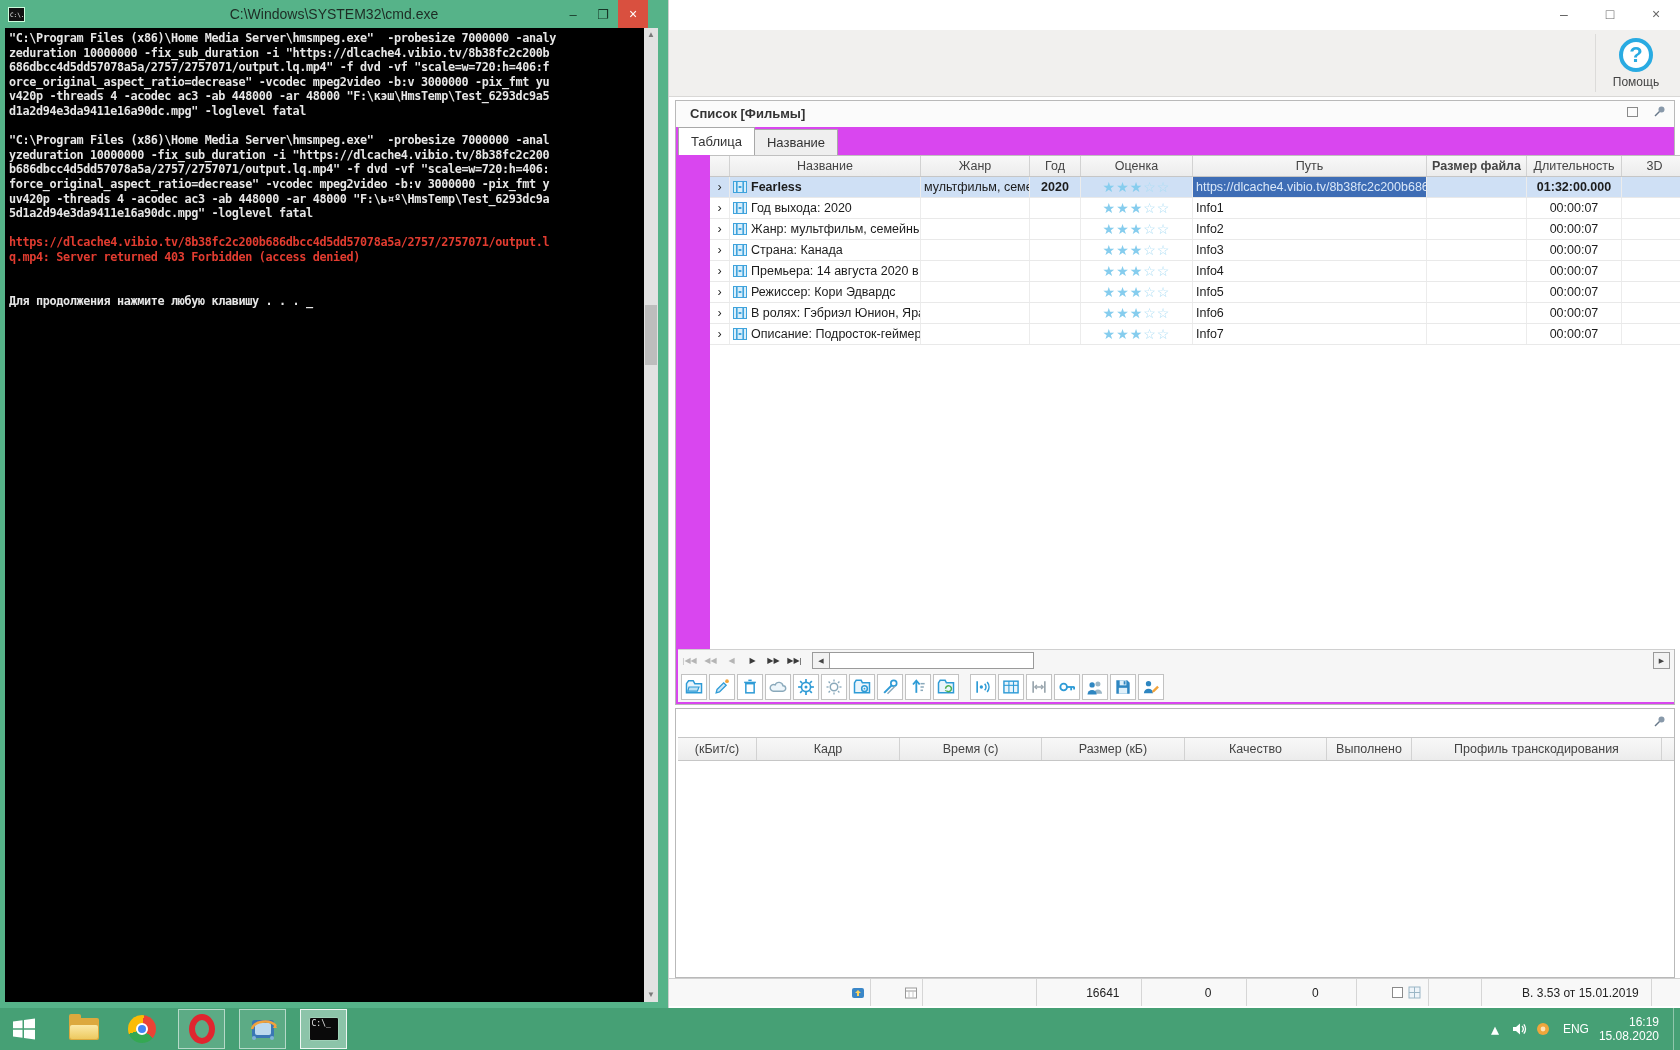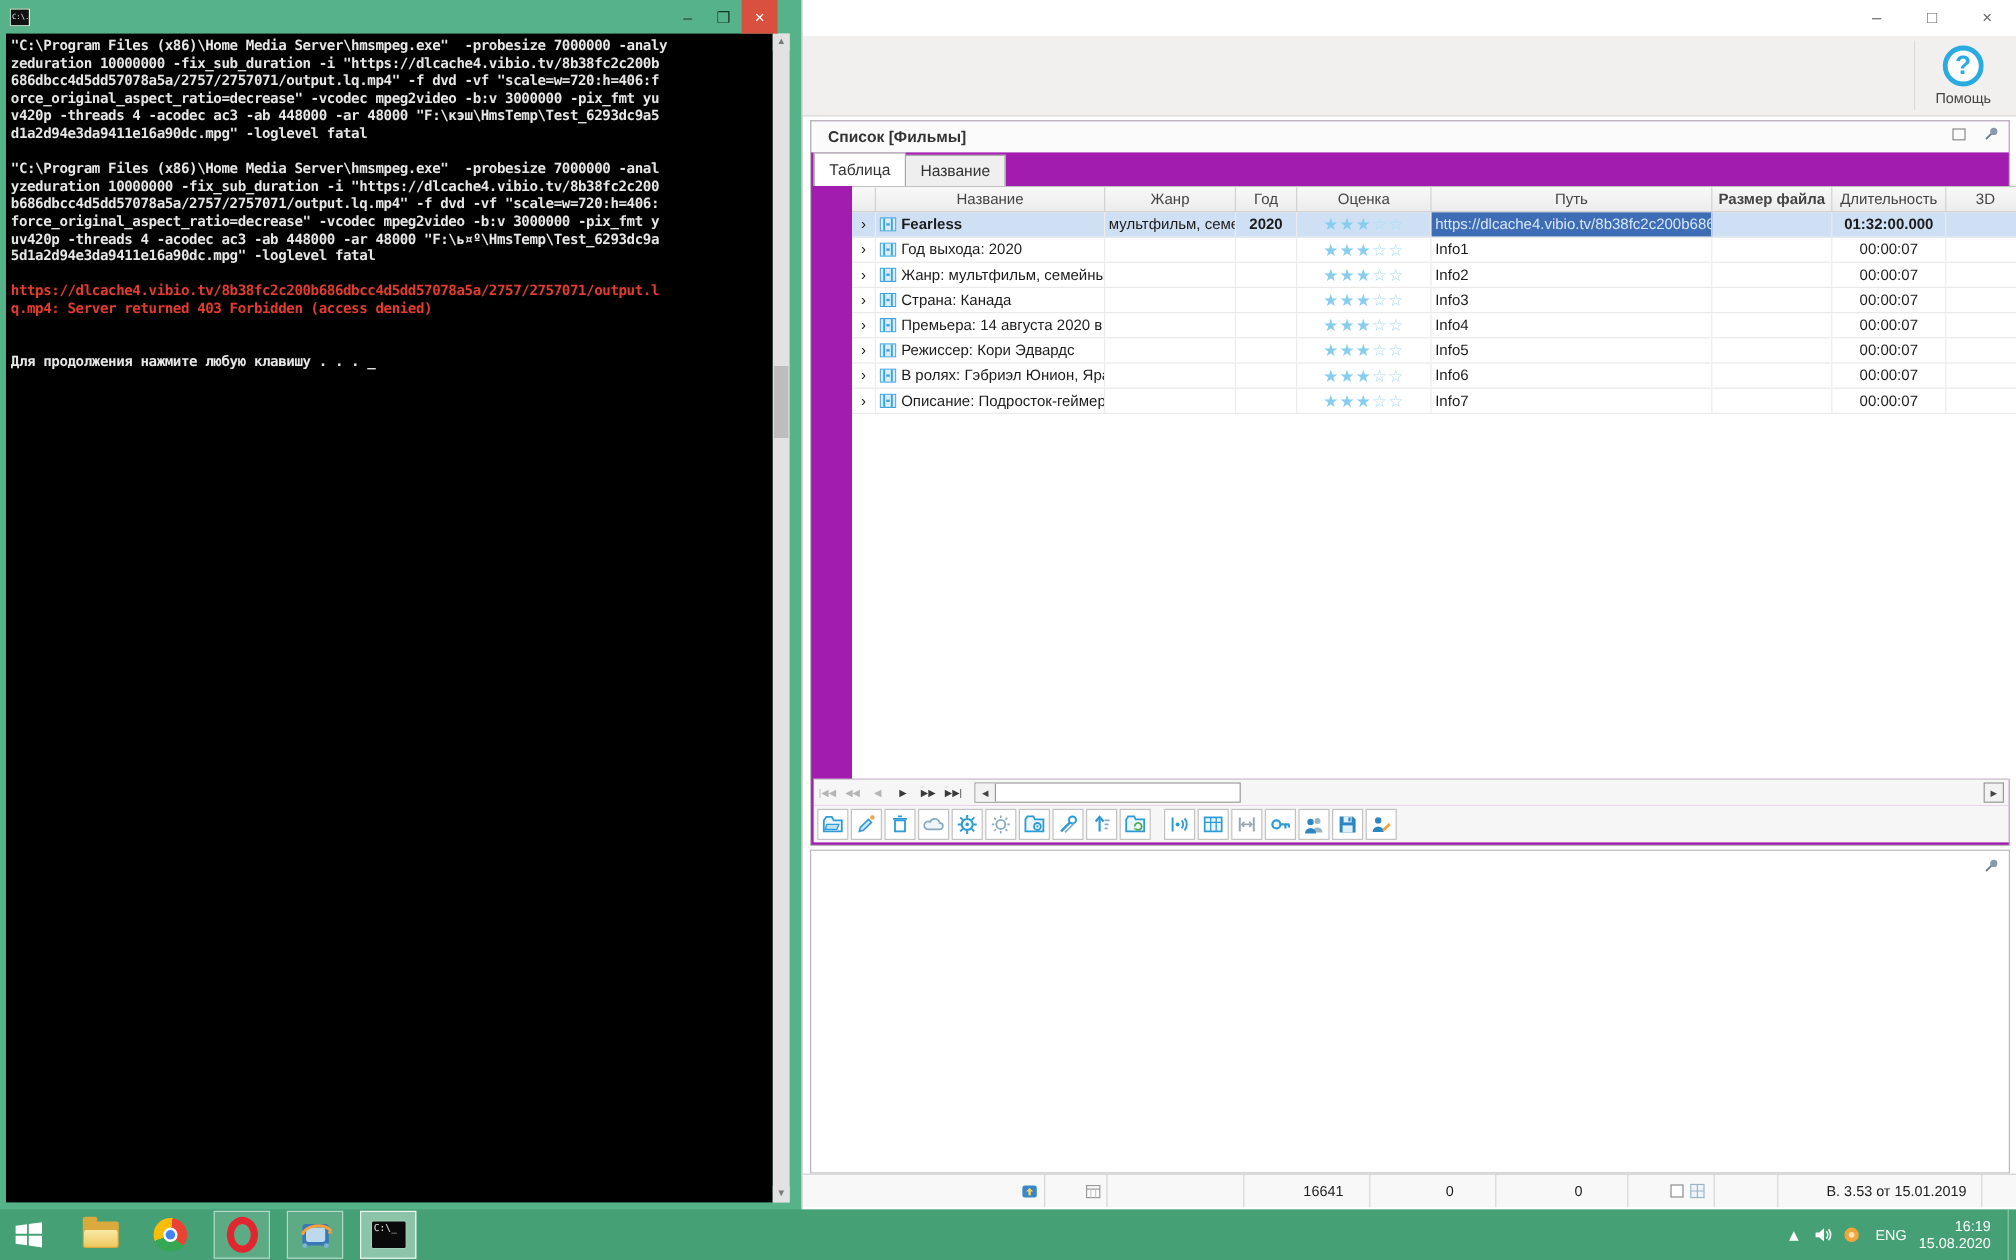--- a/index.html
+++ b/index.html
@@ -38,21 +38,21 @@
   .app-toolbar{position:absolute;left:0;top:30px;right:0;height:67px;background:#f1f0ee;
     border-bottom:1px solid #d9d8d6;}
   .help-sep{position:absolute;right:84px;top:4px;bottom:4px;width:1px;background:#dcdbd9;}
   .help-btn{position:absolute;right:10px;top:3px;width:68px;height:60px;display:flex;
     flex-direction:column;align-items:center;justify-content:center;}
   .help-circle{width:34px;height:34px;border:4px solid #29abe2;border-radius:50%;background:#fff;
     color:#29abe2;font-weight:bold;font-size:22px;display:flex;align-items:center;justify-content:center;}
   .help-label{font-size:12px;color:#444;margin-top:3px;}
 
   
-  .panel1{position:absolute;left:6px;top:100px;width:1000px;height:605px;background:#a21caf;
+  .panel1{position:absolute;left:6px;top:100px;width:1000px;height:605px;background:#d946ef;
     border:1px solid #b9b9b9;}
   .p1-cap{position:absolute;left:0;top:0;right:0;height:26px;background:#fbfbfb;}
   .p1-cap-title{position:absolute;left:14px;top:5px;font-size:13px;font-weight:bold;color:#333;}
   .p1-cap-icons{position:absolute;right:8px;top:4px;display:flex;gap:14px;align-items:center;}
   .cap-box{width:11px;height:10px;border:1px solid #8a8a8a;}
   .tabs{position:absolute;left:2px;top:26px;height:28px;display:flex;align-items:flex-end;}
   .tab{height:26px;padding:0 12px;font-size:13px;color:#333;display:flex;align-items:center;
     background:#efefef;border:1px solid #a8a8a8;border-bottom:none;margin-right:-1px;}
   .tab.active{background:#fff;height:28px;z-index:2;}
   .grid{position:absolute;left:2px;top:54px;width:996px;bottom:55px;background:#fff;
@@ -136,20 +136,21 @@
   .tray-lang{color:#fff;font-size:12px;margin:0 10px 0 8px;}
   .tray-clock{color:#fff;font-size:12px;text-align:right;line-height:14px;margin-right:14px;}
   .peek{width:7px;height:42px;border-left:1px solid rgba(255,255,255,.4);}
 </style>
 </head>
 <body>
 
 <div class="cmd-win">
   <div class="cmd-title">
     <div class="cmd-title-icon">C:\.</div>
+    <div class="cmd-title-text">C:\Windows\SYSTEM32\cmd.exe</div>
     <div class="cmd-btns">
       <div class="cmd-btn">–</div>
       <div class="cmd-btn">❐</div>
       <div class="cmd-btn close">×</div>
     </div>
   </div>
   <div class="cmd-body">
     <pre class="gap1">"C:\Program Files (x86)\Home Media Server\hmsmpeg.exe"  -probesize 7000000 -analy
 zeduration 10000000 -fix_sub_duration -i "https://dlcache4.vibio.tv/8b38fc2c200b
 686dbcc4d5dd57078a5a/2757/2757071/output.lq.mp4" -f dvd -vf "scale=w=720:h=406:f
@@ -564,20 +565,29 @@
 
   <div class="panel2">
     <div class="p2-cap">
       <div class="p1-cap-icons" style="top:6px;">
         <svg width="14" height="14" viewBox="0 0 14 14">
           <line x1="3" y1="11" x2="8" y2="6" stroke="#667788" stroke-width="1.5"></line>
           <circle cx="9.5" cy="4.5" r="3" fill="#8899aa"></circle>
         </svg>
       </div>
     </div>
+    <div class="p2-head">
+      <div class="hc" style="width:79px;">(кБит/с)</div>
+      <div class="hc" style="width:143px;">Кадр</div>
+      <div class="hc" style="width:142px;">Время (с)</div>
+      <div class="hc" style="width:143px;">Размер (кБ)</div>
+      <div class="hc" style="width:142px;">Качество</div>
+      <div class="hc" style="width:85px;">Выполнено</div>
+      <div class="hc" style="width:250px;">Профиль транскодирования</div>
+    </div>
   </div>
 
   <div class="statusbar">
     <div class="sb-cell" style="width:184px;border-right:none;"></div>
     <div class="sb-cell" style="width:30px;">
       <svg width="16" height="16" viewBox="0 0 16 16">
           <rect x="2" y="3" width="12" height="10" rx="2" fill="#3a87c8"></rect>
           <path d="M5 8 l3-3 3 3 h-2 v3 h-2 v-3 Z" fill="#ffd45e"></path>
         </svg>
     </div>

